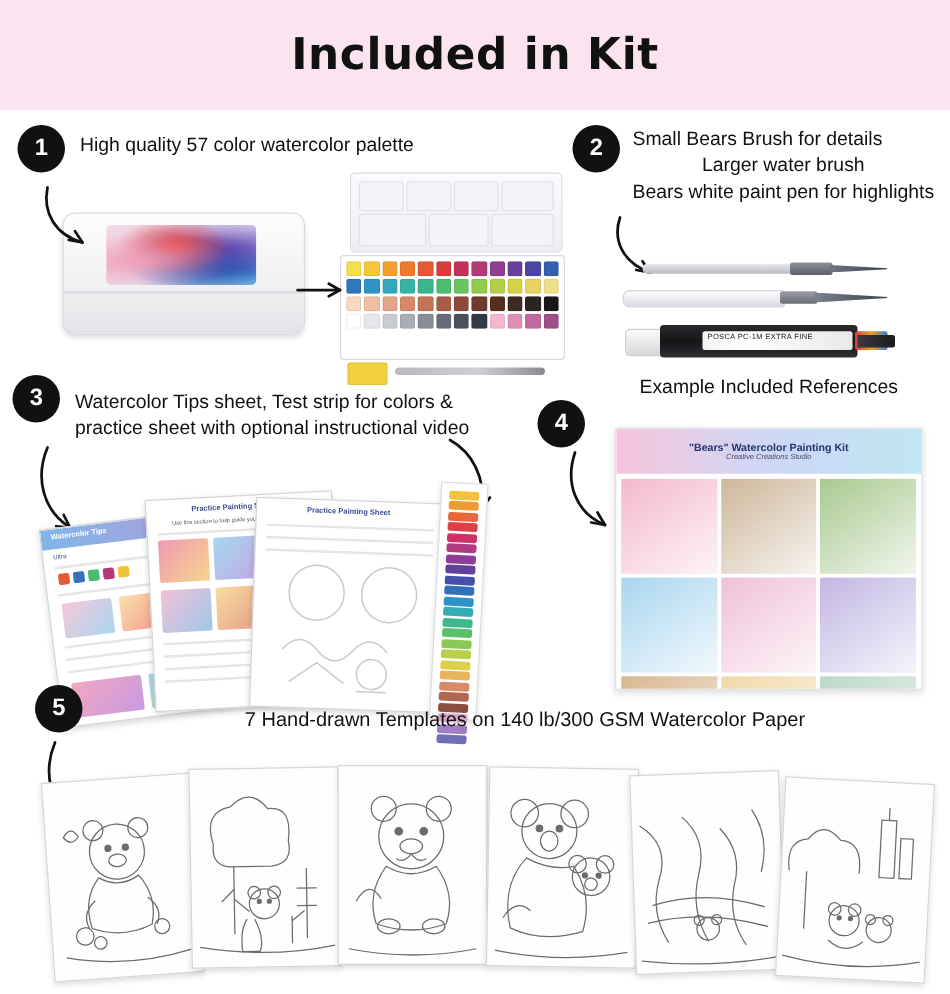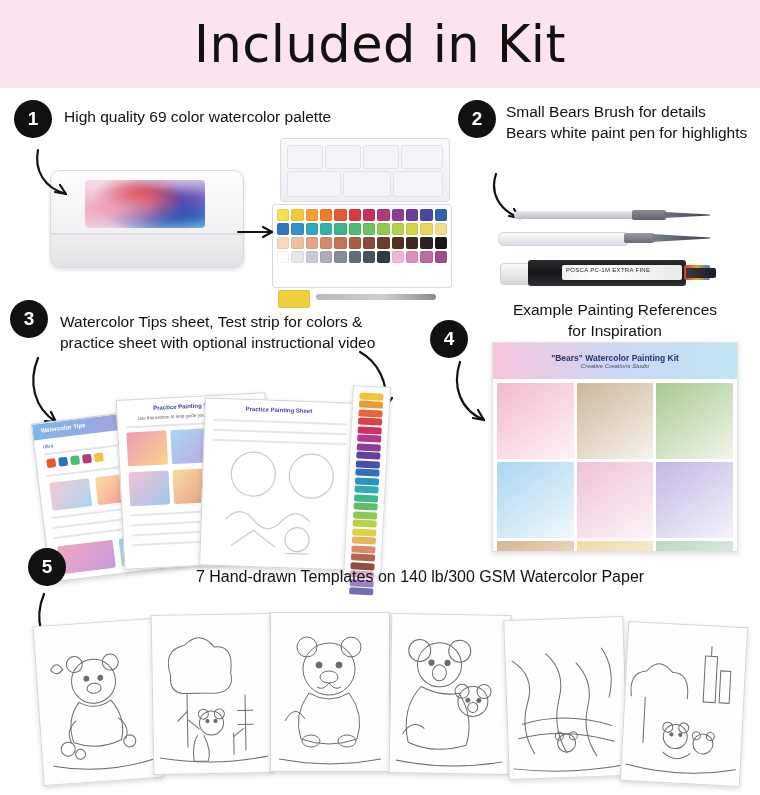--- a/index.html
+++ b/index.html
@@ -20,22 +20,22 @@
   .header-band {
     width: 760px;
     height: 88px;
     background: #fbe4ef;
     display: flex;
     align-items: center;
     justify-content: center;
     box-sizing: border-box;
   }
   .header-title {
-    font-size: 51px;
-    font-weight: 400;
+    font-size: 35px;
+    font-weight: 700;
     letter-spacing: 0.5px;
     color: #111111;
     font-family: "DejaVu Sans", sans-serif;
   }
 
   
   .badge {
     width: 38px;
     height: 38px;
     border-radius: 50%;
@@ -283,21 +283,21 @@
 </head>
 <body>
 
 <div class="header-band">
   <div class="header-title">Included in Kit</div>
 </div>
 
 <div class="section" id="sec1">
   <div class="row">
     <div class="badge">1</div>
-    <div class="cap" style="padding-top:7px;">High quality 69 color watercolor palette</div>
+    <div class="cap" style="padding-top:7px;">High quality 57 color watercolor palette</div>
   </div>
 
   <div class="palette-closed">
     <div class="swatch-blob"></div>
     <div class="lidline"></div>
   </div>
 
   <div class="palette-open">
     <div class="tray-top">
       <div class="well" style="left:6px;  top:6px;  width:34px; height:22px;"></div>
@@ -371,20 +371,21 @@
     <path d="M2,12 L36,12" stroke="#111" stroke-width="2.2" fill="none" stroke-linecap="round"></path>
     <path d="M36,12 L27,7 M36,12 L27,17" stroke="#111" stroke-width="2.2" fill="none" stroke-linecap="round"></path>
   </svg>
 </div>
 
 <div class="section" id="sec2">
   <div class="row">
     <div class="badge">2</div>
     <div style="padding-top:2px;">
       <div class="cap">Small Bears Brush for details</div>
+      <div class="cap center">Larger water brush</div>
       <div class="cap center">Bears white paint pen for highlights</div>
     </div>
   </div>
 
   <svg class="arrow-svg" style="left:28px; top:70px;" width="66" height="56" viewBox="0 0 66 56">
     <path d="M10,4 C4,22 12,40 34,48" stroke="#111" stroke-width="2.2" fill="none" stroke-linecap="round"></path>
     <path d="M34,48 L23,46 M34,48 L28,39" stroke="#111" stroke-width="2.2" fill="none" stroke-linecap="round"></path>
   </svg>
 
   <div class="liner-brush">
@@ -505,22 +506,21 @@
         <i style="background: rgb(140, 79, 62);"></i>
         <i style="background: rgb(215, 167, 198);"></i>
         <i style="background: rgb(159, 127, 196);"></i>
         <i style="background: rgb(111, 111, 184);"></i>
       </div>
   </div>
 </div>
 
 <div class="section" id="sec4">
   <div style="padding-left:40px;">
-    <div class="cap center">Example Painting References</div>
-    <div class="cap center">for Inspiration</div>
+    <div class="cap center">Example Included References</div>
   </div>
   <div class="badge sec4-badge">4</div>
 
   <svg class="arrow-svg" style="left:20px; top:56px;" width="60" height="74" viewBox="0 0 60 74">
     <path d="M10,6 C2,30 10,54 34,64" stroke="#111" stroke-width="2.2" fill="none" stroke-linecap="round"></path>
     <path d="M34,64 L23,62 M34,64 L28,54" stroke="#111" stroke-width="2.2" fill="none" stroke-linecap="round"></path>
   </svg>
 
   <div class="ref-card">
     <div class="ref-head">

